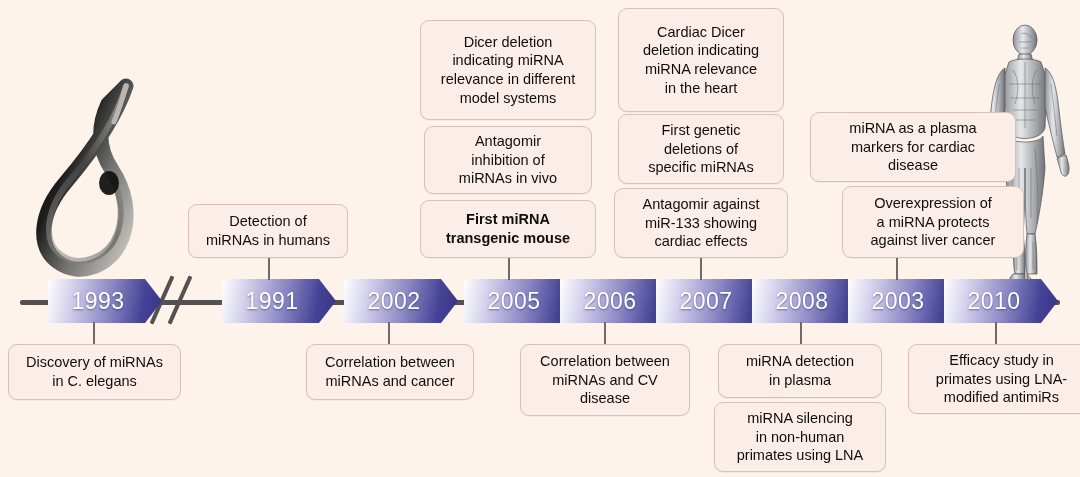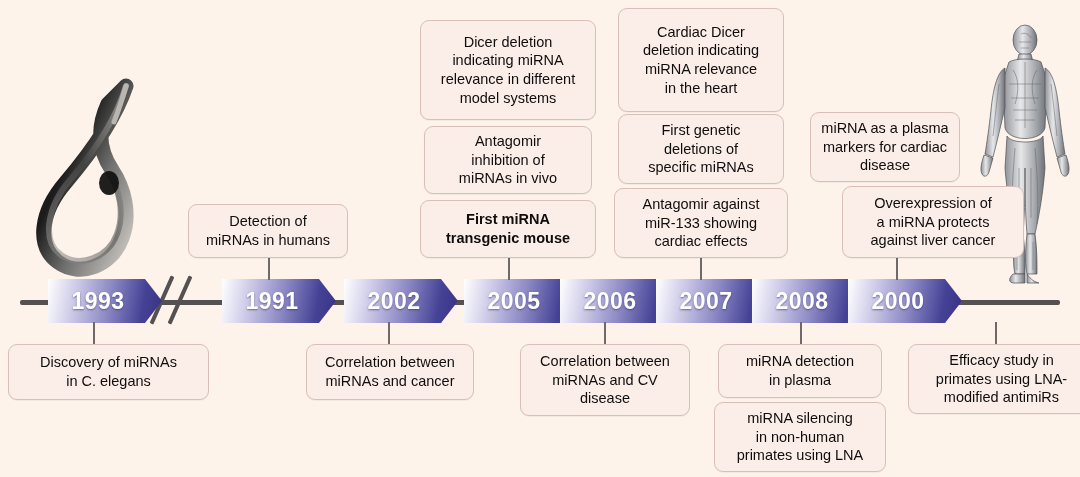--- a/index.html
+++ b/index.html
@@ -23,21 +23,21 @@
   }
   .break-mark span.s1{left:10px;}
   .break-mark span.s2{left:28px;}
 
   
   .chev{
     position:absolute;top:279px;height:44px;
     display:flex;align-items:center;justify-content:center;
     background:linear-gradient(100deg,#ffffff 0%,#c9c6e6 26%,#8a87c4 54%,#454296 82%,#393282 100%);
     clip-path:polygon(0 0, calc(100% - 17px) 0, 100% 50%, calc(100% - 17px) 100%, 0 100%);
-    color:#ffffff;font-size:23px;font-weight:bold;letter-spacing:.5px;
+    color:#ffffff;font-size:23px;font-weight:normal;letter-spacing:.5px;
     text-shadow:0 1px 2px rgba(40,35,90,.55);
     padding-right:14px;box-sizing:border-box;
   }
 
   
   .box{
     position:absolute;box-sizing:border-box;
     background:#fbeee9;
     border:1.6px solid #d9bfb9;
     border-radius:9px;
@@ -148,21 +148,24 @@
   <div class="chev" style="left:560px;width:114px;">
     <span>2006</span>
   </div>
   <div class="chev" style="left:656px;width:114px;">
     <span>2007</span>
   </div>
   <div class="chev" style="left:752px;width:114px;">
     <span>2008</span>
   </div>
   <div class="chev" style="left:848px;width:114px;">
-    <span>2000</span>
+    <span>2003</span>
+  </div>
+  <div class="chev" style="left:944px;width:114px;">
+    <span>2010</span>
   </div>
 
   <div class="stem" style="left:268px;top:258px;height:22px;"></div>
   <div class="stem" style="left:508px;top:258px;height:22px;"></div>
   <div class="stem" style="left:700px;top:258px;height:22px;"></div>
   <div class="stem" style="left:896px;top:258px;height:22px;"></div>
 
   <div class="stem" style="left:93px;top:322px;height:22px;"></div>
   <div class="stem" style="left:388px;top:322px;height:22px;"></div>
   <div class="stem" style="left:604px;top:322px;height:22px;"></div>
@@ -200,32 +203,32 @@
     <span class="box-text">First genetic
 deletions of
 specific miRNAs</span>
   </div>
   <div class="box" style="left:614px;top:188px;width:174px;height:70px;">
     <span class="box-text">Antagomir against
 miR-133 showing
 cardiac effects</span>
   </div>
 
-  <div class="box" style="left:810px;top:112px;width:150px;height:70px;">
+  <div class="box" style="left:810px;top:112px;width:206px;height:70px;">
     <span class="box-text">miRNA as a plasma
 markers for cardiac
 disease</span>
   </div>
   <div class="box" style="left:806px;top:186px;width:182px;height:72px;margin-left:36px;">
     <span class="box-text">Overexpression of
 a miRNA protects
 against liver cancer</span>
   </div>
 
-  <div class="box" style="left:8px;top:344px;width:201px;height:56px;">
+  <div class="box" style="left:8px;top:344px;width:173px;height:56px;">
     <span class="box-text">Discovery of miRNAs
 in C. elegans</span>
   </div>
   <div class="box" style="left:306px;top:344px;width:168px;height:56px;">
     <span class="box-text">Correlation between
 miRNAs and cancer</span>
   </div>
   <div class="box" style="left:520px;top:344px;width:170px;height:72px;">
     <span class="box-text">Correlation between
 miRNAs and CV

